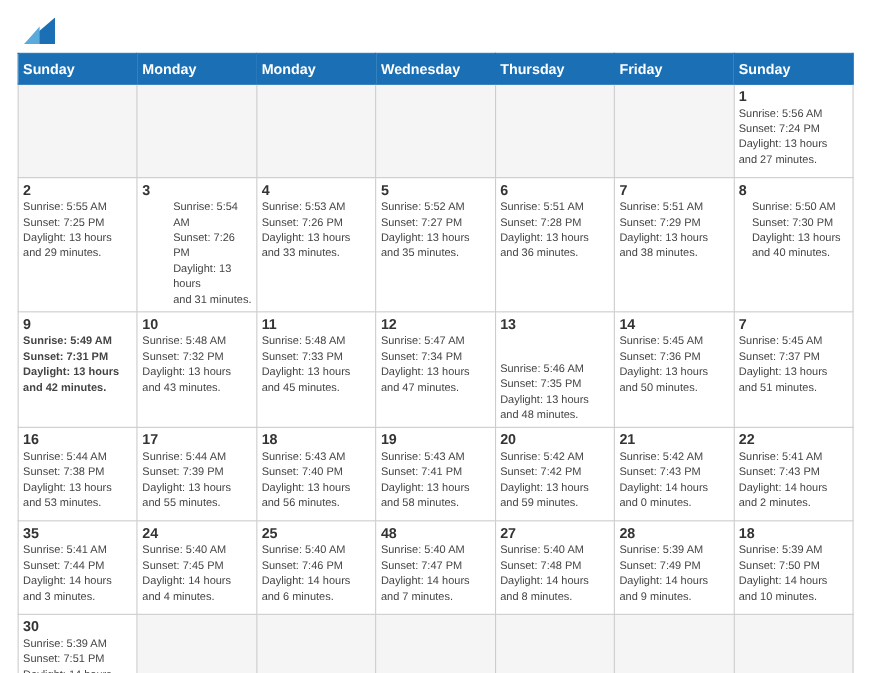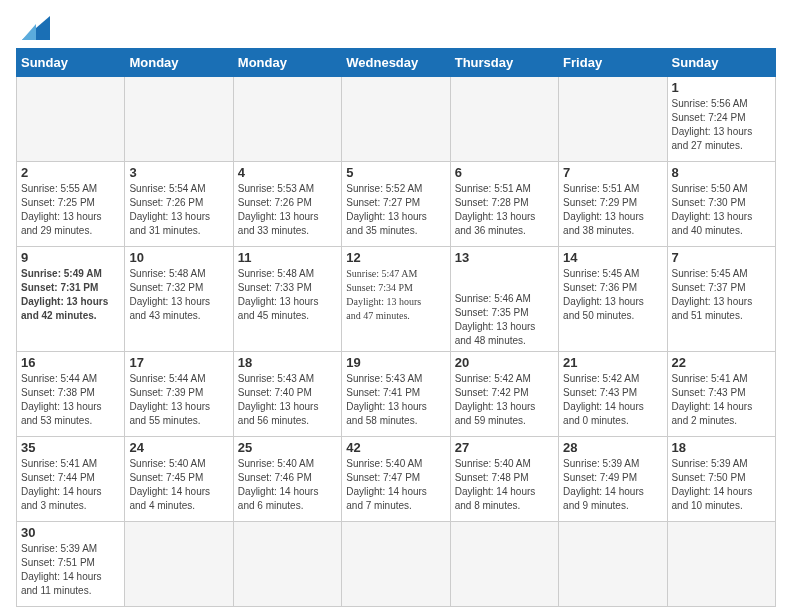--- a/index.html
+++ b/index.html
@@ -135,21 +135,21 @@
       <tr>
         <td>
           <span class="day-num">2</span>
           <div class="day-info" style="white-space: pre-line;">Sunrise: 5:55 AM
 Sunset: 7:25 PM
 Daylight: 13 hours
 and 29 minutes.</div>
         </td>
         <td>
           <span class="day-num">3</span>
-          <div class="day-info" style="white-space: pre-line;">Sunrise: 5:54 AM
+          <div class="day-info" style="white-space: pre-line; margin-left: 28px;">Sunrise: 5:54 AM
 Sunset: 7:26 PM
 Daylight: 13 hours
 and 31 minutes.</div>
         </td>
         <td>
           <span class="day-num">4</span>
           <div class="day-info" style="white-space: pre-line;">Sunrise: 5:53 AM
 Sunset: 7:26 PM
 Daylight: 13 hours
 and 33 minutes.</div>
@@ -170,21 +170,21 @@
         </td>
         <td>
           <span class="day-num">7</span>
           <div class="day-info" style="white-space: pre-line;">Sunrise: 5:51 AM
 Sunset: 7:29 PM
 Daylight: 13 hours
 and 38 minutes.</div>
         </td>
         <td>
           <span class="day-num">8</span>
-          <div class="day-info" style="white-space: pre-line;">Sunrise: 5:50 AM
+          <div class="day-info" style="white-space: pre-line; margin-left: 12px;">Sunrise: 5:50 AM
 Sunset: 7:30 PM
 Daylight: 13 hours
 and 40 minutes.</div>
         </td>
       </tr>
       <tr>
         <td>
           <span class="day-num">9</span>
           <div class="day-info" style="white-space: pre-line; font-weight: bold;">Sunrise: 5:49 AM
 Sunset: 7:31 PM
@@ -200,21 +200,21 @@
         </td>
         <td>
           <span class="day-num">11</span>
           <div class="day-info" style="white-space: pre-line;">Sunrise: 5:48 AM
 Sunset: 7:33 PM
 Daylight: 13 hours
 and 45 minutes.</div>
         </td>
         <td>
           <span class="day-num">12</span>
-          <div class="day-info" style="white-space: pre-line; font-family: Liberation Serif, serif;">Sunrise: 5:47 AM
+          <div class="day-info" style="white-space: pre-line;">Sunrise: 5:47 AM
 Sunset: 7:34 PM
 Daylight: 13 hours
 and 47 minutes.</div>
         </td>
         <td>
           <span class="day-num">13</span>
           <div class="day-info" style="white-space: pre-line; margin-top: 27px;">Sunrise: 5:46 AM
 Sunset: 7:35 PM
 Daylight: 13 hours
 and 48 minutes.</div>
@@ -301,21 +301,21 @@
 and 4 minutes.</div>
         </td>
         <td>
           <span class="day-num">25</span>
           <div class="day-info" style="white-space: pre-line;">Sunrise: 5:40 AM
 Sunset: 7:46 PM
 Daylight: 14 hours
 and 6 minutes.</div>
         </td>
         <td>
-          <span class="day-num">42</span>
+          <span class="day-num">48</span>
           <div class="day-info" style="white-space: pre-line;">Sunrise: 5:40 AM
 Sunset: 7:47 PM
 Daylight: 14 hours
 and 7 minutes.</div>
         </td>
         <td>
           <span class="day-num">27</span>
           <div class="day-info" style="white-space: pre-line;">Sunrise: 5:40 AM
 Sunset: 7:48 PM
 Daylight: 14 hours

